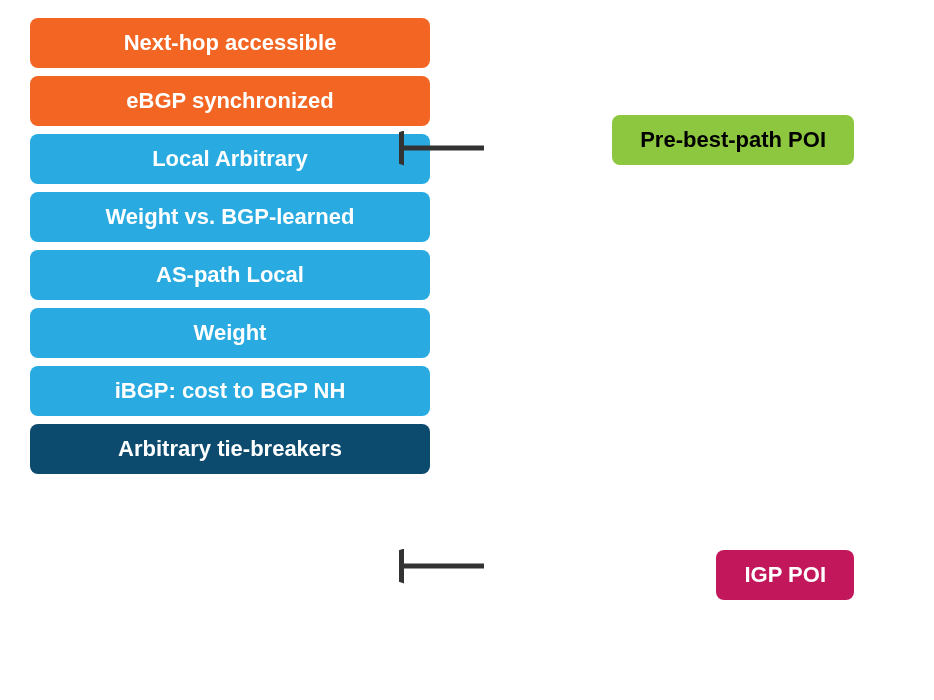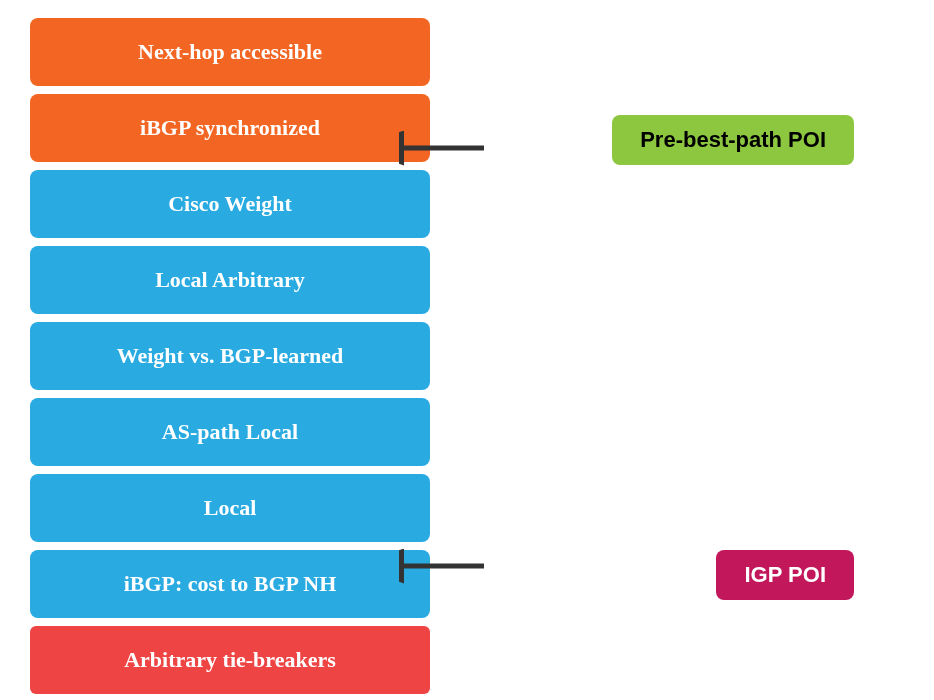--- a/index.html
+++ b/index.html
@@ -23,31 +23,30 @@
       left: 30px;
       top: 18px;
       display: flex;
       flex-direction: column;
       gap: 8px;
       width: 400px;
     }
 
     .item-box {
       border-radius: 8px;
-      padding: 21px 20px;
+      padding: 12px 20px;
       text-align: center;
       font-size: 22px;
       font-weight: 800;
       color: #ffffff;
-      font-family: Liberation Serif, serif;
     }
 
     .orange { background-color: #f26522; }
     .teal { background-color: #29abe2; }
-    .purple { background-color: #ef4444; border-radius: 6px; }
+    .purple { background-color: #0c4a6e; }
 
     .poi-label-green {
       position: absolute;
       right: 80px;
       top: 115px;
       background-color: #8dc63f;
       border-radius: 8px;
       padding: 12px 28px;
       font-size: 22px;
       font-weight: 800;
@@ -94,37 +93,34 @@
 <body>
 
 <div class="container">
 
   <div class="left-column">
 
     <div class="item-box orange">
       <span>Next-hop accessible</span>
     </div>
     <div class="item-box orange">
-      <span>iBGP synchronized</span>
+      <span>eBGP synchronized</span>
     </div>
 
-    <div class="item-box teal">
-      <span>Cisco Weight</span>
-    </div>
     <div class="item-box teal">
       <span>Local Arbitrary</span>
     </div>
     <div class="item-box teal">
       <span>Weight vs. BGP-learned</span>
     </div>
     <div class="item-box teal">
       <span>AS-path Local</span>
     </div>
     <div class="item-box teal">
-      <span>Local</span>
+      <span>Weight</span>
     </div>
     <div class="item-box teal">
       <span>iBGP: cost to BGP NH</span>
     </div>
 
     <div class="item-box purple">
       <span>Arbitrary tie-breakers</span>
     </div>
   </div>
 

